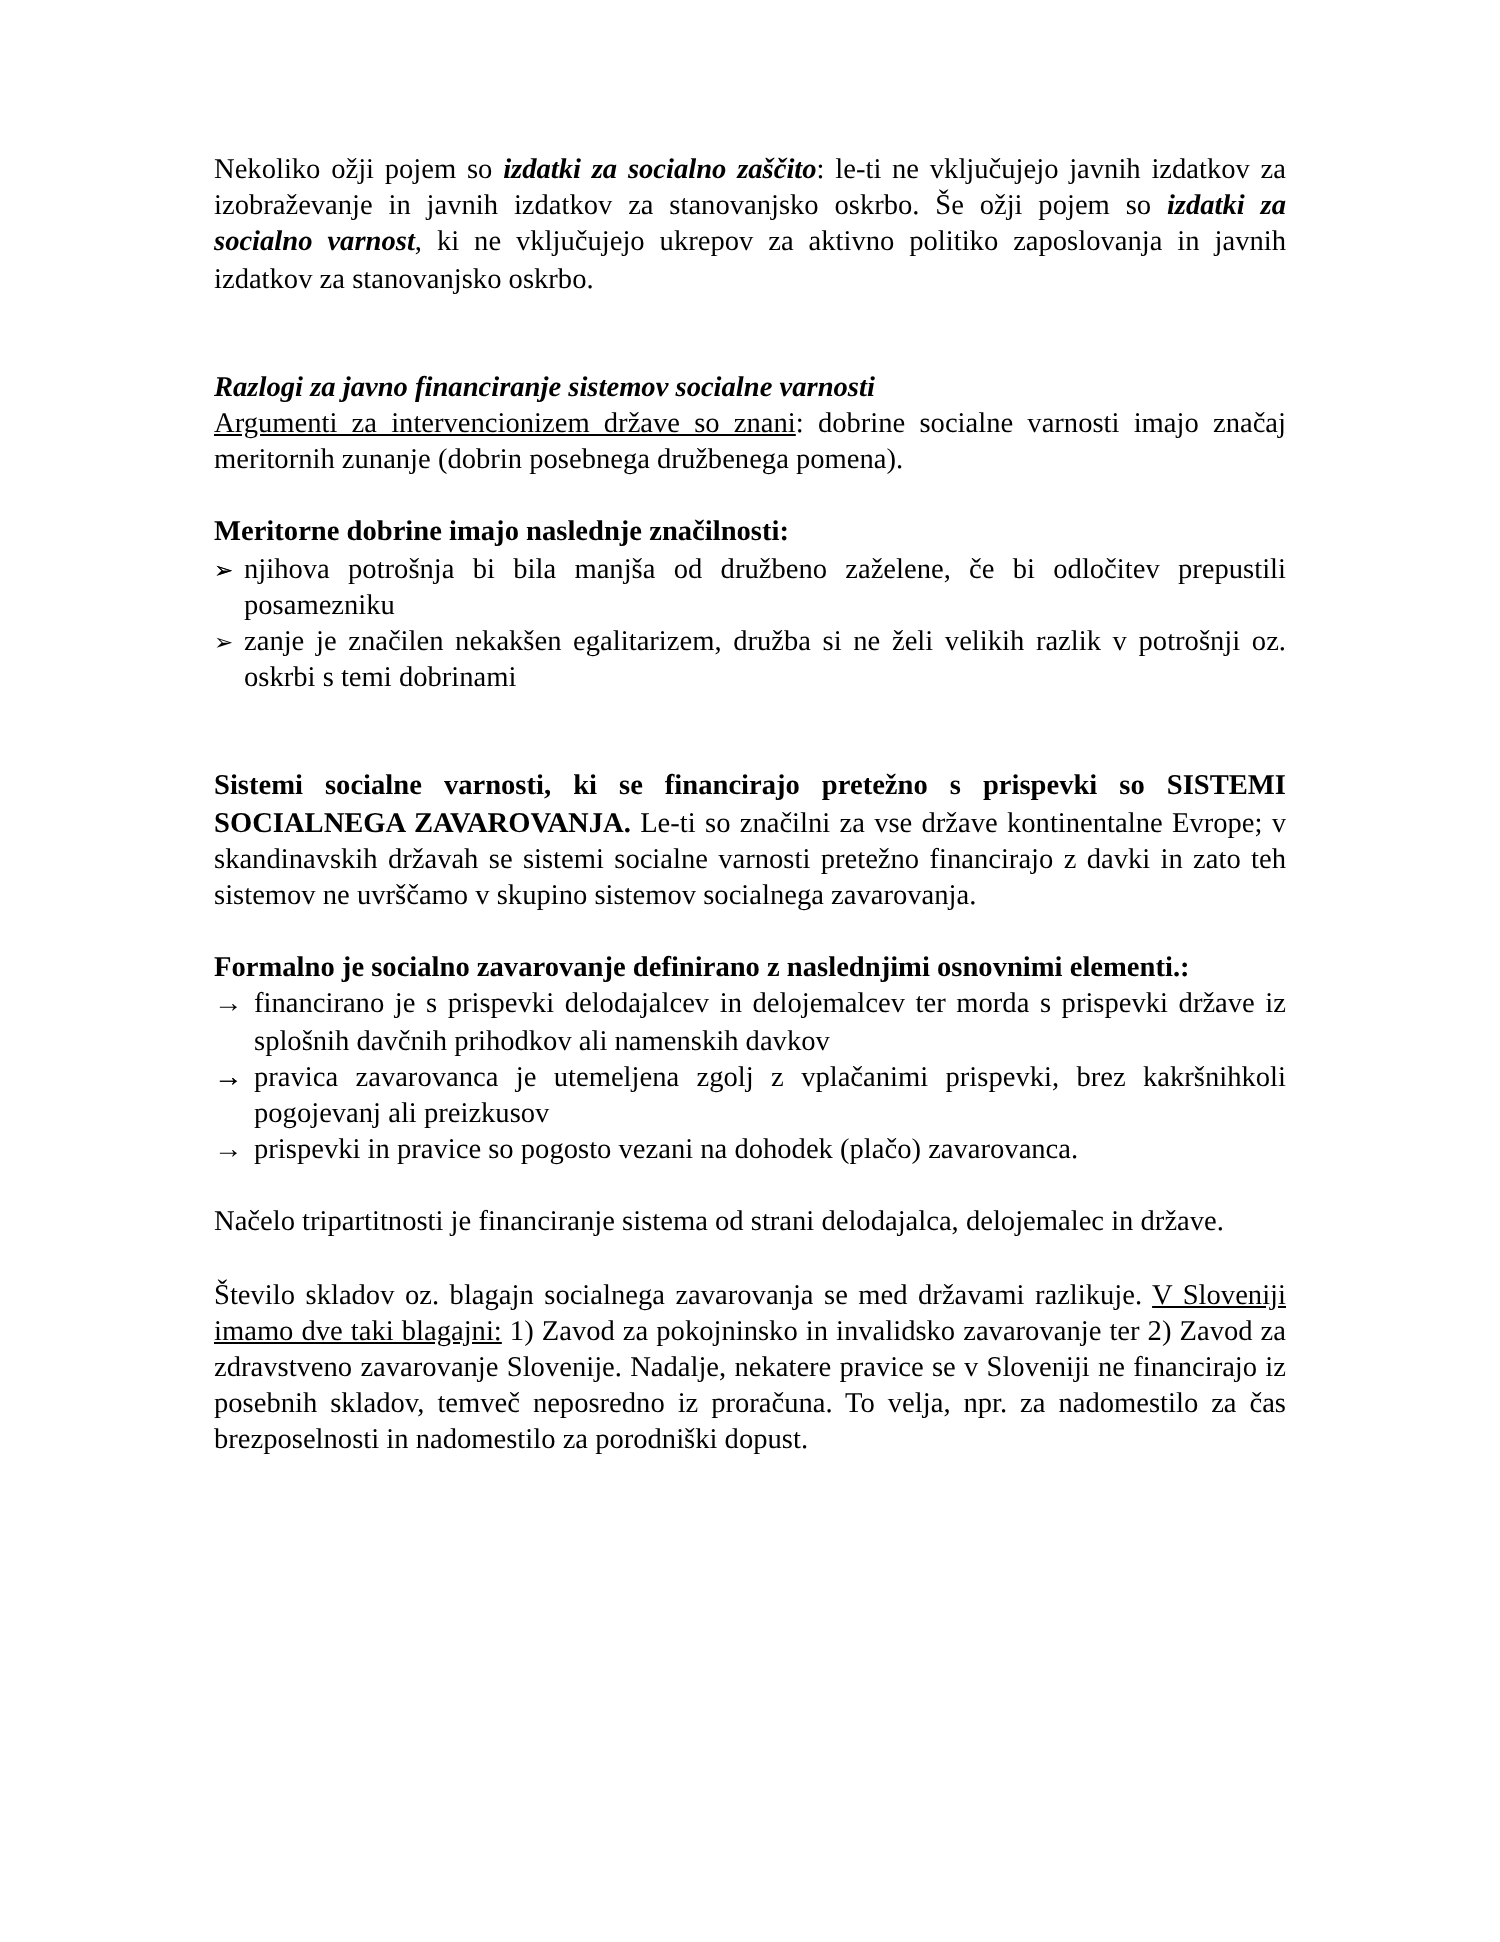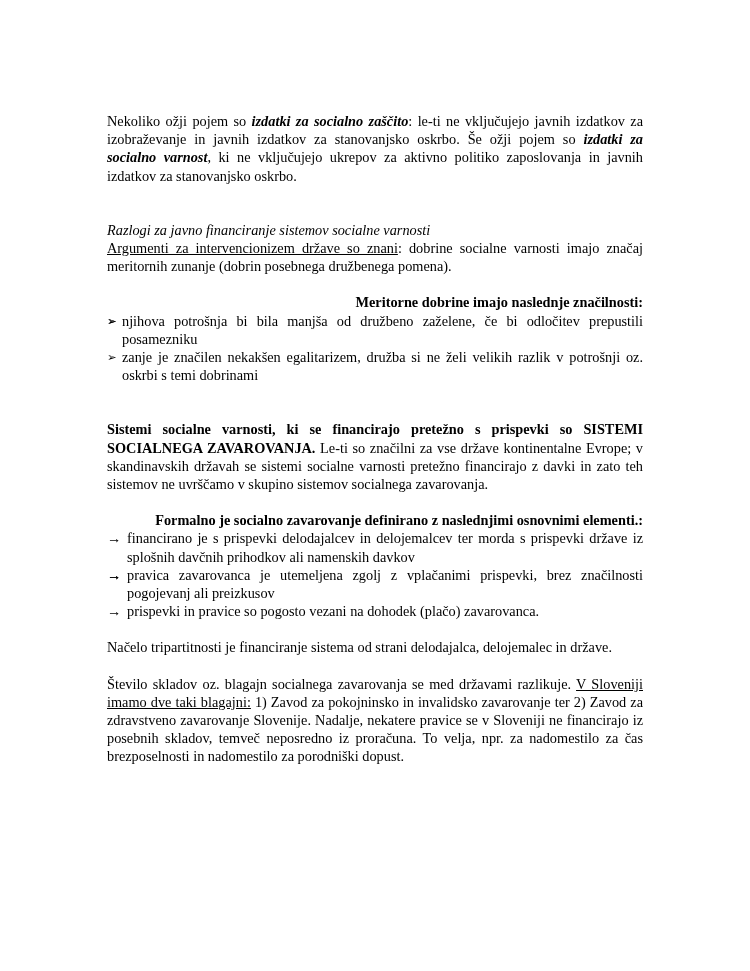--- a/index.html
+++ b/index.html
@@ -14,21 +14,21 @@
     font-family: "Liberation Serif", "DejaVu Serif", serif;
     color: #000000;
     -webkit-font-smoothing: antialiased;
   }
   #page {
     position: relative;
     width: 750px;
     height: 971px;
     background: #ffffff;
     box-sizing: border-box;
-    padding: 112px 107px 0 107px;
+    padding: 76px 107px 0 107px;
   }
   #content {
     width: 536px;
     font-size: 14.3px;
     line-height: 18.2px;
     text-align: justify;
     text-justify: inter-word;
     hyphens: none;
   }
   p {
@@ -39,27 +39,27 @@
     margin: 0 0 0 0;
   }
   .gap-lg { height: 36px; }
   .gap-md { height: 18px; }
 
   .bold { font-weight: bold; }
   .bolditalic { font-weight: bold; font-style: italic; }
   .under { text-decoration: underline; }
 
   .heading-bi {
-    font-weight: normal;
+    font-weight: bold;
     font-style: italic;
     text-align: left;
   }
   .heading-b {
     font-weight: bold;
-    text-align: right;
+    text-align: left;
   }
 
   ul.list {
     list-style: none;
     margin: 0;
     padding: 0;
   }
   ul.list > li {
     position: relative;
     padding-left: 15px;
@@ -127,21 +127,21 @@
     <ul class="list arrow-list">
       <li>
         <span class="marker">→</span>
         <span class="txt">financirano je s prispevki delodajalcev in delojemalcev ter morda s prispevki države iz splošnih davčnih prihodkov ali namenskih davkov</span>
       </li>
       <li>
         <span class="marker">→</span>
       </li>
       <li>
         <span class="marker">→</span>
-        <span class="txt">pravica zavarovanca je utemeljena zgolj z vplačanimi prispevki, brez značilnosti pogojevanj ali preizkusov</span>
+        <span class="txt">pravica zavarovanca je utemeljena zgolj z vplačanimi prispevki, brez kakršnihkoli pogojevanj ali preizkusov</span>
       </li>
       <li>
         <span class="marker">→</span>
         <span class="txt">prispevki in pravice so pogosto vezani na dohodek (plačo) zavarovanca.</span>
       </li>
     </ul>
 
     <div class="gap-md"></div>
 
     <p class="para">Načelo tripartitnosti je financiranje sistema od strani delodajalca, delojemalec in države.</p>

